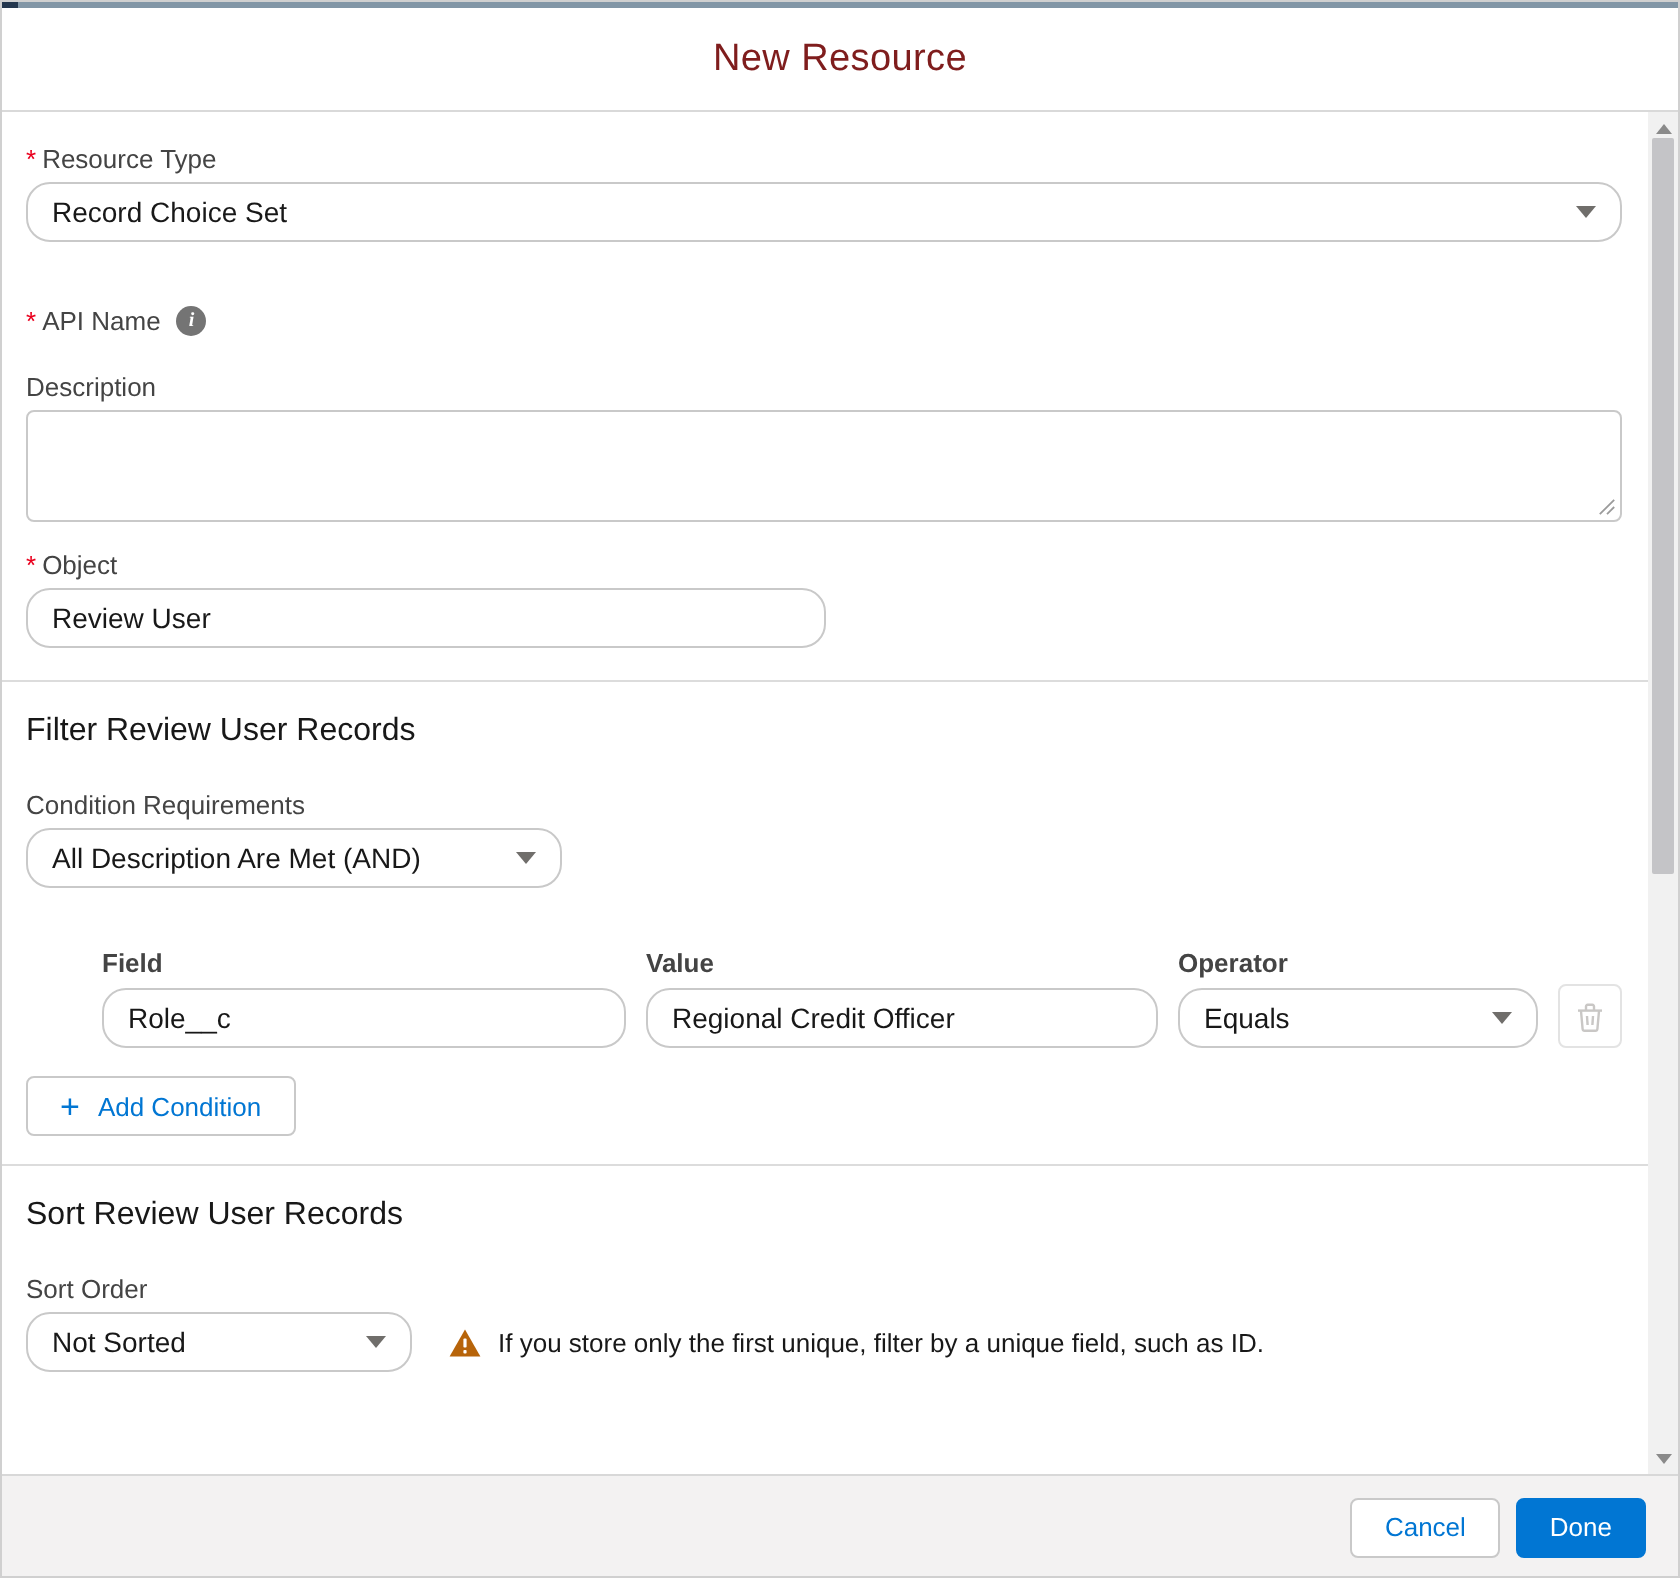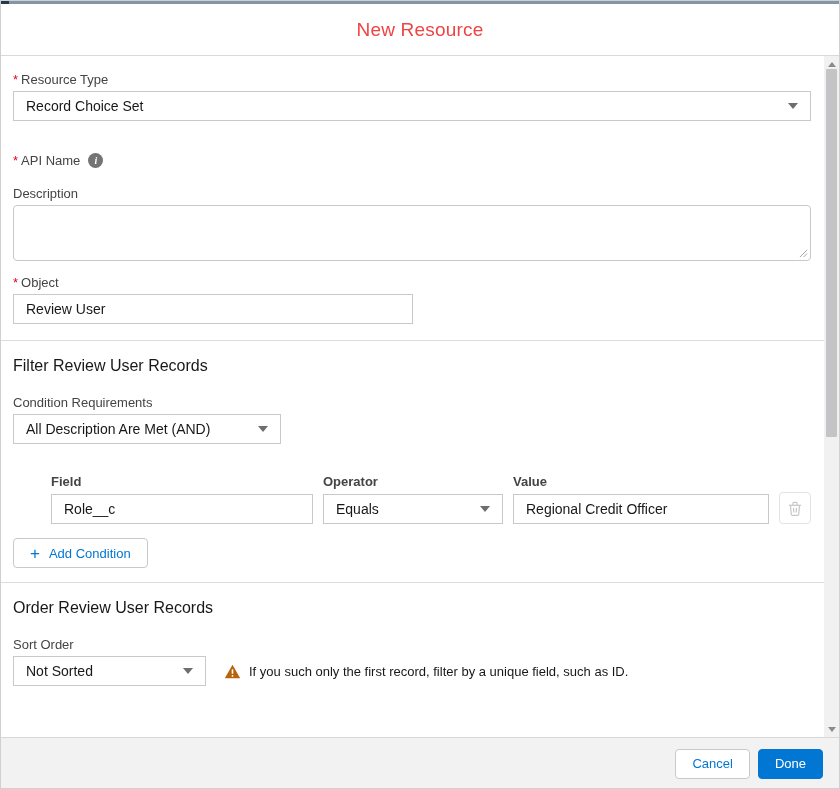--- a/index.html
+++ b/index.html
@@ -1,38 +1,38 @@
 <!DOCTYPE html>
 <html><head>
 <meta charset="utf-8">
 <style>
   * { margin:0; padding:0; box-sizing:border-box; }
   html,body { width:840px; height:789px; background:#fff; font-family:"Liberation Sans",sans-serif; }
   .modal { position:relative; width:840px; height:789px; background:#fff; border:1px solid #d0d0d0; overflow:hidden; }
   .top-strip { height:3px; background:#8296a6; position:relative; }
   .top-strip::before { content:""; position:absolute; left:0; top:0; width:8px; height:3px; background:#24374e; }
   .modal-header { height:52px; border-bottom:1px solid #d9d9d9; display:flex; align-items:center; justify-content:center; background:#fff; }
-  .modal-title { font-size:19px; color:#ef4444; font-weight:400; letter-spacing:.2px; }
+  .modal-title { font-size:19px; color:#7f1d1d; font-weight:400; letter-spacing:.2px; }
 
   .modal-body { position:relative; height:681px; background:#fff; }
   .content { position:absolute; left:0; top:0; right:15px; bottom:0; padding:16px 13px 0 12px; overflow:hidden; }
 
   
   .vscroll { position:absolute; top:0; right:0; bottom:0; width:15px; background:#f1f1f1; }
   .vthumb { position:absolute; top:13px; left:2px; right:2px; height:368px; background:#c4c4c7; border-radius:1px; }
   .sarrow { position:absolute; left:0; width:15px; height:12px; display:flex; align-items:center; justify-content:center; }
   .sarrow.up { top:2px; } .sarrow.down { bottom:2px; }
   .tri-up { width:0; height:0; border-left:4px solid transparent; border-right:4px solid transparent; border-bottom:5px solid #8a8a8a; }
   .tri-down { width:0; height:0; border-left:4px solid transparent; border-right:4px solid transparent; border-top:5px solid #8a8a8a; }
 
   .label-row { display:flex; align-items:center; font-size:13px; color:#444; margin-bottom:4px; }
   .req { color:#ea001e; margin-right:3px; font-size:13px; }
   .info-badge { margin-left:8px; width:15px; height:15px; border-radius:50%; background:#747474; color:#fff; font-size:10px; font-weight:bold; display:inline-flex; align-items:center; justify-content:center; font-family:"Liberation Serif",serif; font-style:italic; cursor:pointer; }
 
-  .text-input, .combobox { height:30px; border:1px solid #c9c9c9; border-radius:0; background:#fff; font-size:14px; color:#181818; padding:0 12px; width:100%; font-family:"Liberation Sans",sans-serif; }
+  .text-input, .combobox { height:30px; border:1px solid #c9c9c9; border-radius:12px; background:#fff; font-size:14px; color:#181818; padding:0 12px; width:100%; font-family:"Liberation Sans",sans-serif; }
   .combobox { display:flex; align-items:center; justify-content:space-between; cursor:pointer; }
   .caret { width:0; height:0; border-left:5px solid transparent; border-right:5px solid transparent; border-top:6px solid #706e6b; flex:none; margin-left:8px; }
 
   .desc-wrap { position:relative; }
   .desc-area { width:100%; height:56px; border:1px solid #c9c9c9; border-radius:4px; resize:none; font-family:"Liberation Sans",sans-serif; font-size:14px; color:#181818; padding:6px 12px; display:block; }
   .resize-grip { position:absolute; right:3px; bottom:3px; cursor:nwse-resize; line-height:0; }
 
   .divider { height:1px; background:#dcdcdc; margin-left:-12px; margin-right:-13px; }
   .section-heading { font-size:16px; color:#181818; font-weight:400; }
 
@@ -120,71 +120,71 @@
       </div>
 
       
       <div class="cond-row mt30">
         <div class="cond-cell w-field">
           <div class="label-row">
             <span>Field</span>
           </div>
           <input class="text-input" type="text" value="Role__c" style="">
         </div>
+        <div class="cond-cell w-val">
+          <div class="label-row">
+            <span>Value</span>
+          </div>
+          <input class="text-input" type="text" value="Regional Credit Officer" style="">
+        </div>
         <div class="cond-cell w-op">
           <div class="label-row">
             <span>Operator</span>
           </div>
           <div class="combobox">
             <span>Equals</span>
             <span class="caret"></span>
           </div>
-        </div>
-        <div class="cond-cell w-val">
-          <div class="label-row">
-            <span>Value</span>
-          </div>
-          <input class="text-input" type="text" value="Regional Credit Officer" style="">
         </div>
         <button class="icon-btn">
           <svg width="14" height="15" viewBox="0 0 14 15" fill="none" stroke="#c9c7c5" stroke-width="1.2">
             <path d="M2.5 4.5 L3.3 13.5 a1 1 0 0 0 1 .9 h5.4 a1 1 0 0 0 1-.9 L11.5 4.5"></path>
             <line x1="1" y1="4.3" x2="13" y2="4.3"></line>
             <path d="M5 4 V2.2 a.8.8 0 0 1 .8-.8 h2.4 a.8.8 0 0 1 .8.8 V4"></path>
             <line x1="5.5" y1="7" x2="5.8" y2="11.5"></line>
             <line x1="8.5" y1="7" x2="8.2" y2="11.5"></line>
           </svg>
         </button>
       </div>
 
       <button class="add-cond-btn mt14">
         <span class="plus-glyph">+</span>
         <span>Add Condition</span>
       </button>
 
       <div class="divider mt14"></div>
 
       
-      <div class="section-heading mt16">Order Review User Records</div>
+      <div class="section-heading mt16">Sort Review User Records</div>
 
       <div class="label-row mt20">
         <span>Sort Order</span>
       </div>
       <div class="sort-row">
         <div class="combobox" style="width:193px;">
           <span>Not Sorted</span>
           <span class="caret"></span>
         </div>
         <div class="warning-note">
           <svg width="17" height="15" viewBox="0 0 17 15">
             <path d="M8.5 0.8 L16.2 14.2 L0.8 14.2 Z" fill="#b7640a"></path>
             <rect x="7.7" y="5.2" width="1.6" height="4.6" rx="0.5" fill="#ffffff"></rect>
             <rect x="7.7" y="11" width="1.6" height="1.7" rx="0.5" fill="#ffffff"></rect>
           </svg>
-          <span>If you such only the first record, filter by a unique field, such as ID.</span>
+          <span>If you store only the first unique, filter by a unique field, such as ID.</span>
         </div>
       </div>
 
     </div>
 
     <div class="vscroll">
       <div class="sarrow up">
           <div class="tri-up"></div>
         </div>
       <div class="vthumb"></div>

